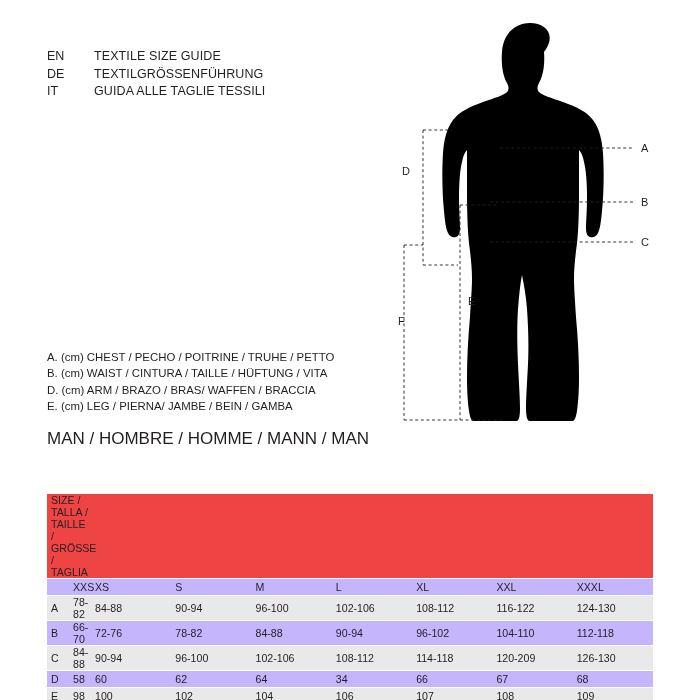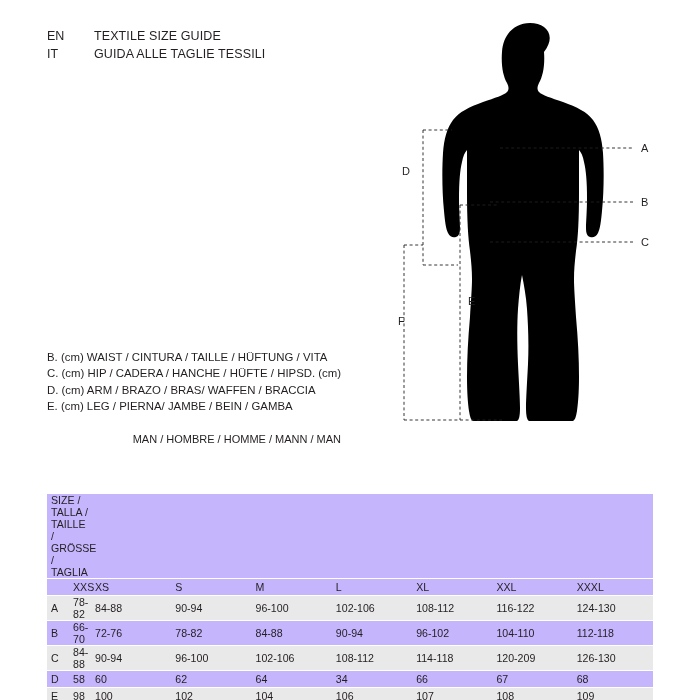--- a/index.html
+++ b/index.html
@@ -18,21 +18,21 @@
   .page {
     position: relative;
     width: 700px;
     height: 700px;
   }
 
   
   .title-block {
     position: absolute;
     left: 47px;
-    top: 28px;
+    top: 48px;
     font-size: 12.5px;
     line-height: 17.6px;
   }
   .title-row {
     display: flex;
     white-space: nowrap;
   }
   .title-lang {
     width: 47px;
     flex: 0 0 47px;
@@ -47,21 +47,21 @@
     left: 47px;
     top: 349px;
     font-size: 11.4px;
     line-height: 16.4px;
     white-space: nowrap;
   }
   .legend-gap {
     height: 16px;
   }
   .legend-man {
-    font-size: 11px;
+    font-size: 17px;
     text-align: right;
   }
 
   
   .table-wrap {
     position: absolute;
     left: 47px;
     top: 494px;
     width: 606px;
     font-size: 10.6px;
@@ -70,21 +70,21 @@
     border-collapse: collapse;
     width: 606px;
     table-layout: fixed;
   }
   table td {
     padding: 0;
     height: 16px;
     vertical-align: middle;
   }
   .row-head td {
-    background: #c4b5fd;
+    background: #ef4444;
     height: 16px;
     font-size: 10.6px;
     padding-left: 4px;
   }
   .row-alt td { background: #e9e9e9; }
   .row-plain td { background: #c4b5fd; }
   .c-label {
     width: 40px;
     padding-left: 4px !important;
   }
@@ -108,28 +108,32 @@
 <body>
 
 <div class="page">
 
   <div class="title-block">
     <div class="title-row">
       <span class="title-lang">EN</span>
       <span class="title-text">TEXTILE SIZE GUIDE</span>
     </div>
     <div class="title-row">
+      <span class="title-lang">DE</span>
+      <span class="title-text">TEXTILGRÖSSENFÜHRUNG</span>
+    </div>
+    <div class="title-row">
       <span class="title-lang">IT</span>
       <span class="title-text">GUIDA ALLE TAGLIE TESSILI</span>
     </div>
   </div>
 
   <div class="legend-block">
+    <div>A. (cm) CHEST / PECHO / POITRINE / TRUHE / PETTO</div>
     <div>B. (cm) WAIST / CINTURA / TAILLE / HÜFTUNG / VITA</div>
-    <div>C. (cm) HIP / CADERA / HANCHE / HÜFTE / HIPSD. (cm)</div>
     <div>D. (cm) ARM / BRAZO / BRAS/ WAFFEN / BRACCIA</div>
     <div>E. (cm) LEG / PIERNA/ JAMBE / BEIN / GAMBA</div>
     <div class="legend-gap"></div>
     <div class="legend-man">MAN / HOMBRE / HOMME / MANN / MAN</div>
   </div>
 
   <div class="figure">
     <svg width="300" height="460" viewBox="0 0 300 460" xmlns="http://www.w3.org/2000/svg">
 
       <g>

